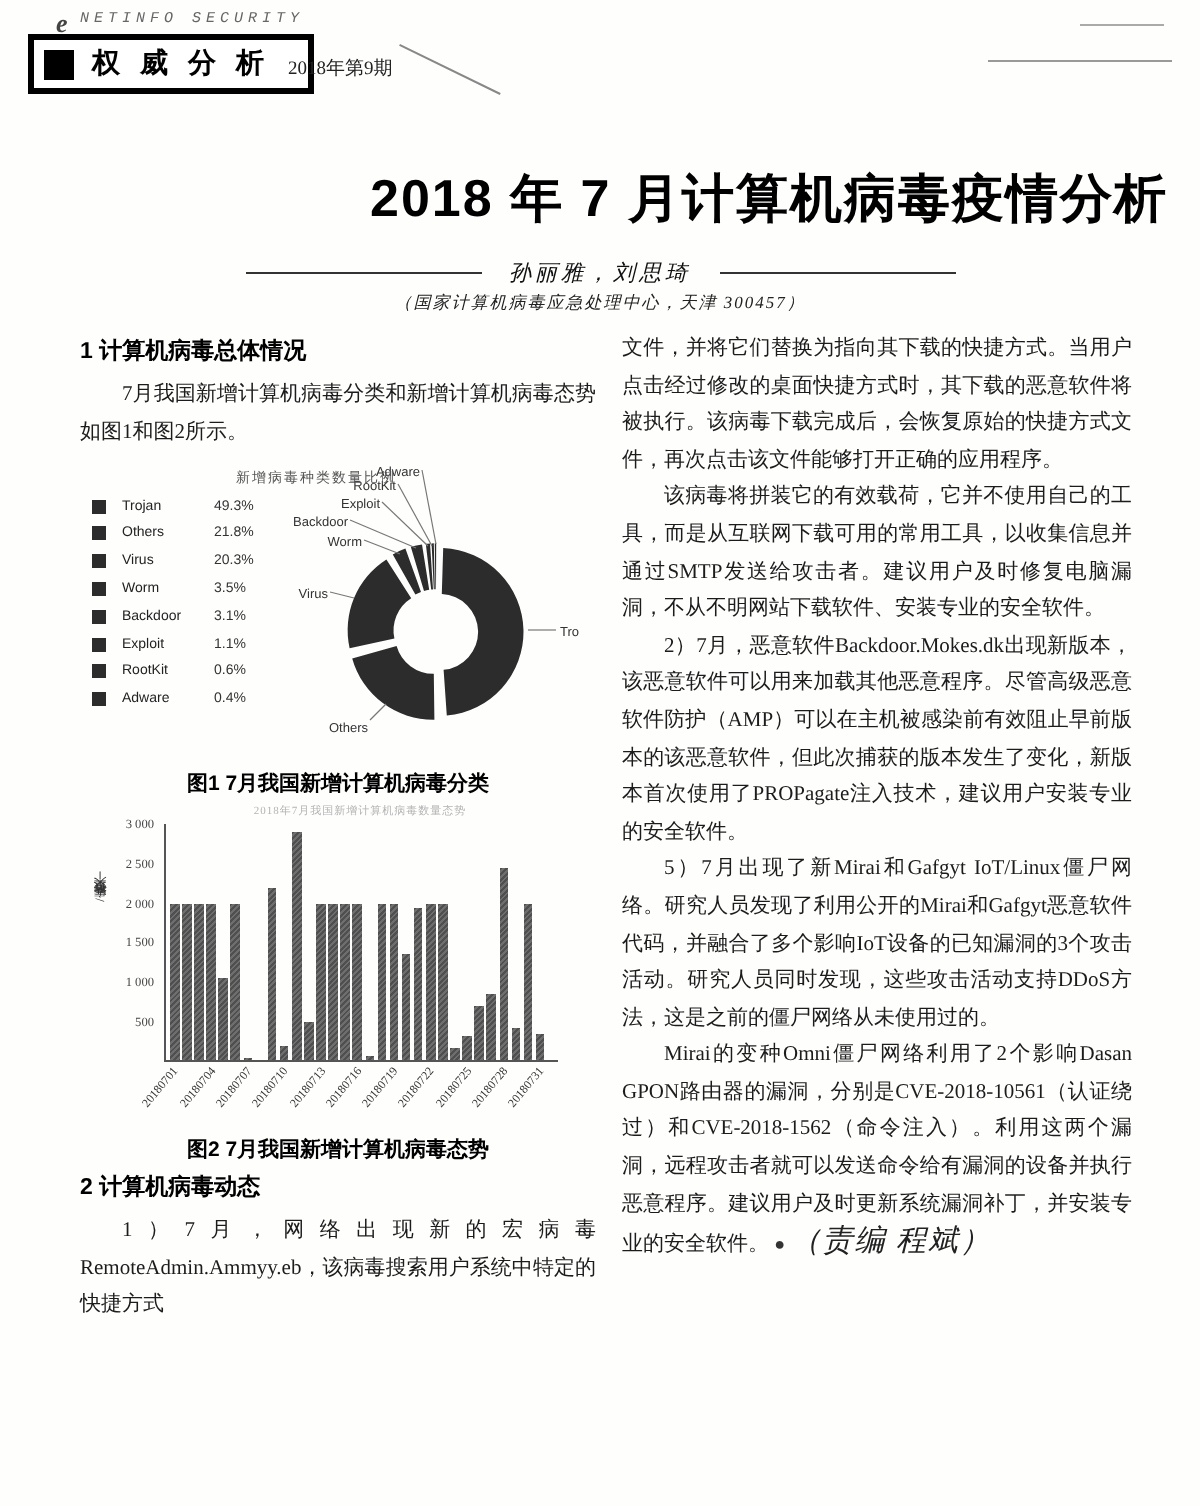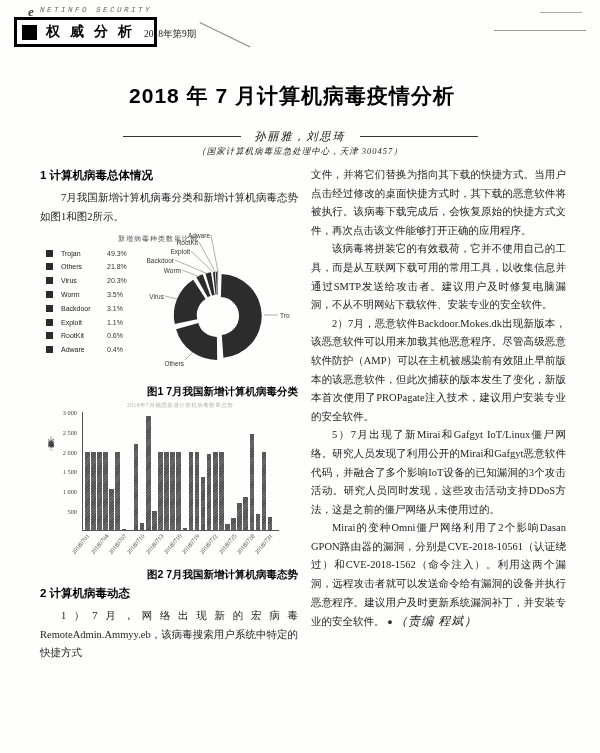--- a/index.html
+++ b/index.html
@@ -12,49 +12,49 @@
   .brand-mark{position:absolute;left:28px;top:0;font-size:13px;font-style:italic;color:#444;font-weight:bold;}
   .badge-box{position:absolute;left:14px;top:13px;border:3px solid #000;background:#fff;display:flex;align-items:center;gap:9px;padding:3px 12px 3px 5px;}
   .badge-square{width:15px;height:15px;background:#000;}
   .badge-text{font-family:Liberation Mono, monospace;font-weight:bold;font-size:14px;letter-spacing:10px;white-space:nowrap;color:#000;}
   .issue{position:absolute;left:144px;top:24px;font-size:9.5px;color:#222;}
   .swoosh{position:absolute;left:200px;top:18px;width:56px;height:1px;background:#888;transform:rotate(26deg);transform-origin:left top;}
   .tr-line1{position:absolute;right:18px;top:8px;width:42px;height:1px;background:#aaa;}
   .tr-line2{position:absolute;right:14px;top:26px;width:92px;height:1px;background:#999;}
 
   
-  .title{position:absolute;top:82px;left:0;right:16px;text-align:center;font-family:"Liberation Sans",sans-serif;font-weight:bold;font-size:21px;letter-spacing:1px;color:#000;}
+  .title{position:absolute;top:82px;left:0;right:16px;text-align:right;font-family:"Liberation Sans",sans-serif;font-weight:bold;font-size:26px;letter-spacing:1px;color:#000;}
   .authors-row{position:absolute;top:129px;left:0;right:0;display:flex;align-items:center;justify-content:center;gap:14px;}
   .a-rule{height:1px;background:#333;width:118px;}
   .authors{font-size:11px;font-style:italic;letter-spacing:2px;color:#111;}
   .affil{position:absolute;top:146px;left:0;right:0;text-align:center;font-size:8.5px;font-style:italic;color:#222;letter-spacing:1px;}
 
   
   .content{position:absolute;top:166px;left:40px;width:526px;display:flex;gap:13px;}
   .col{width:258px;}
   .h1{font-family:"Liberation Sans",sans-serif;font-weight:bold;font-size:11.5px;margin:2px 0 6px 0;color:#000;}
   .col p{margin:0;font-size:10.5px;line-height:18.6px;text-align:justify;text-indent:2em;}
   .col p.noindent{text-indent:0;}
   .endline{display:inline;}
   .endmark{font-size:9px;color:#333;}
-  .editor{font-size:12px;font-style:italic;letter-spacing:1px;color:#222;}
+  .editor{font-size:15px;font-style:italic;letter-spacing:1px;color:#222;}
 
   
   .figure{margin:6px 0 4px 0;}
   .fig1-wrap{position:relative;height:150px;display:flex;}
   .fig1-title{position:absolute;top:2px;left:78px;font-size:7px;color:#555;letter-spacing:1px;}
   .legend{width:100px;padding-top:14px;padding-left:6px;}
   .lg-row{display:flex;align-items:center;height:13.8px;font-size:7px;color:#222;font-family:"Liberation Sans",sans-serif;}
   .sw{width:7px;height:7px;background:#2c2c2c;margin-right:8px;flex:none;}
   .nm{width:46px;}
   .pc{color:#333;}
   .donut-svg{flex:none;}
   .callout{font-size:6.5px;fill:#333;font-family:"Liberation Sans",sans-serif;}
   .lead{stroke:#777;stroke-width:0.6;}
-  .caption{text-align:right;font-family:"Liberation Sans",sans-serif;font-weight:bold;font-size:10.5px;margin-top:3px;color:#000;}
+  .caption{text-align:center;font-family:"Liberation Sans",sans-serif;font-weight:bold;font-size:10.5px;margin-top:3px;color:#000;}
 
   
   .fig2-chart{position:relative;height:160px;margin-left:6px;}
   .fig2-title{position:absolute;top:-3px;left:36px;width:196px;text-align:center;font-size:5.5px;color:#b3b3b3;letter-spacing:0.5px;white-space:nowrap;overflow:hidden;}
   .ylab{position:absolute;left:1px;top:42px;writing-mode:vertical-rl;transform:rotate(180deg);font-size:6.5px;color:#333;letter-spacing:1px;}
   .yaxis{position:absolute;left:0;top:7px;width:34px;height:118px;}
   .ytick{position:absolute;right:3px;font-size:6.3px;color:#444;}
   .plot{position:absolute;left:36px;top:7px;width:196px;height:118px;border-left:1px solid #555;border-bottom:1px solid #555;}
   .bars{display:flex;align-items:flex-end;height:100%;padding-left:2px;gap:1.5px;}
   .bar{width:4.6px;background:repeating-linear-gradient(135deg,#4f4f4f 0px,#4f4f4f 1px,#6e6e6e 1px,#6e6e6e 2px);}

